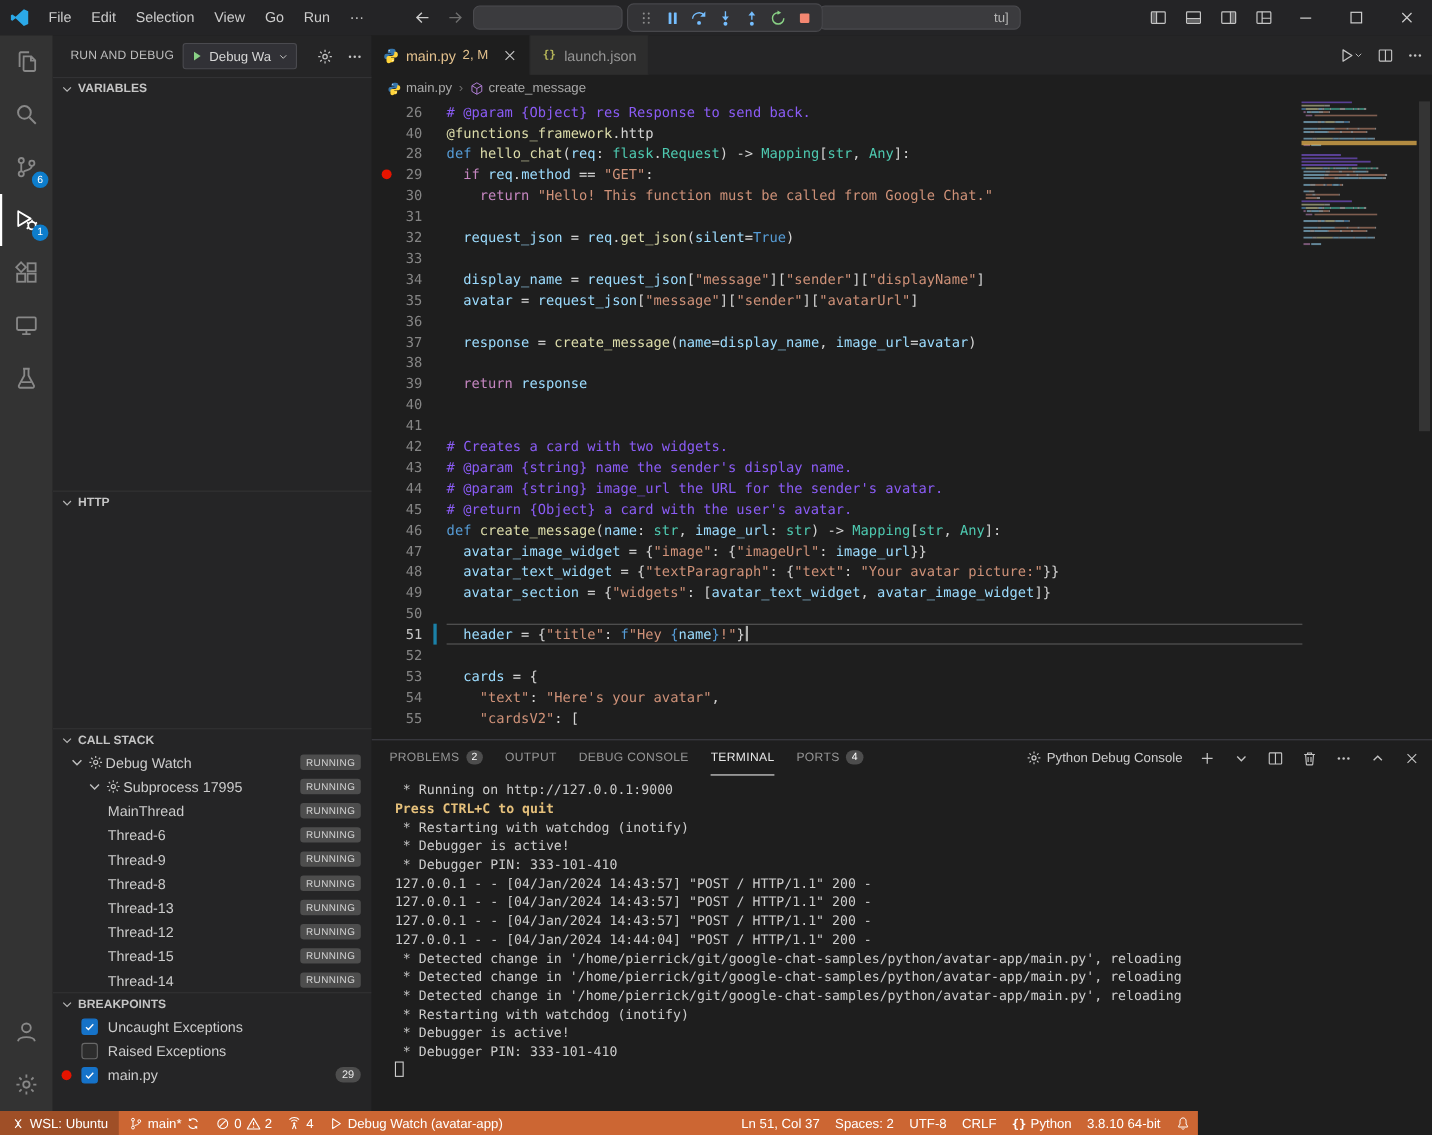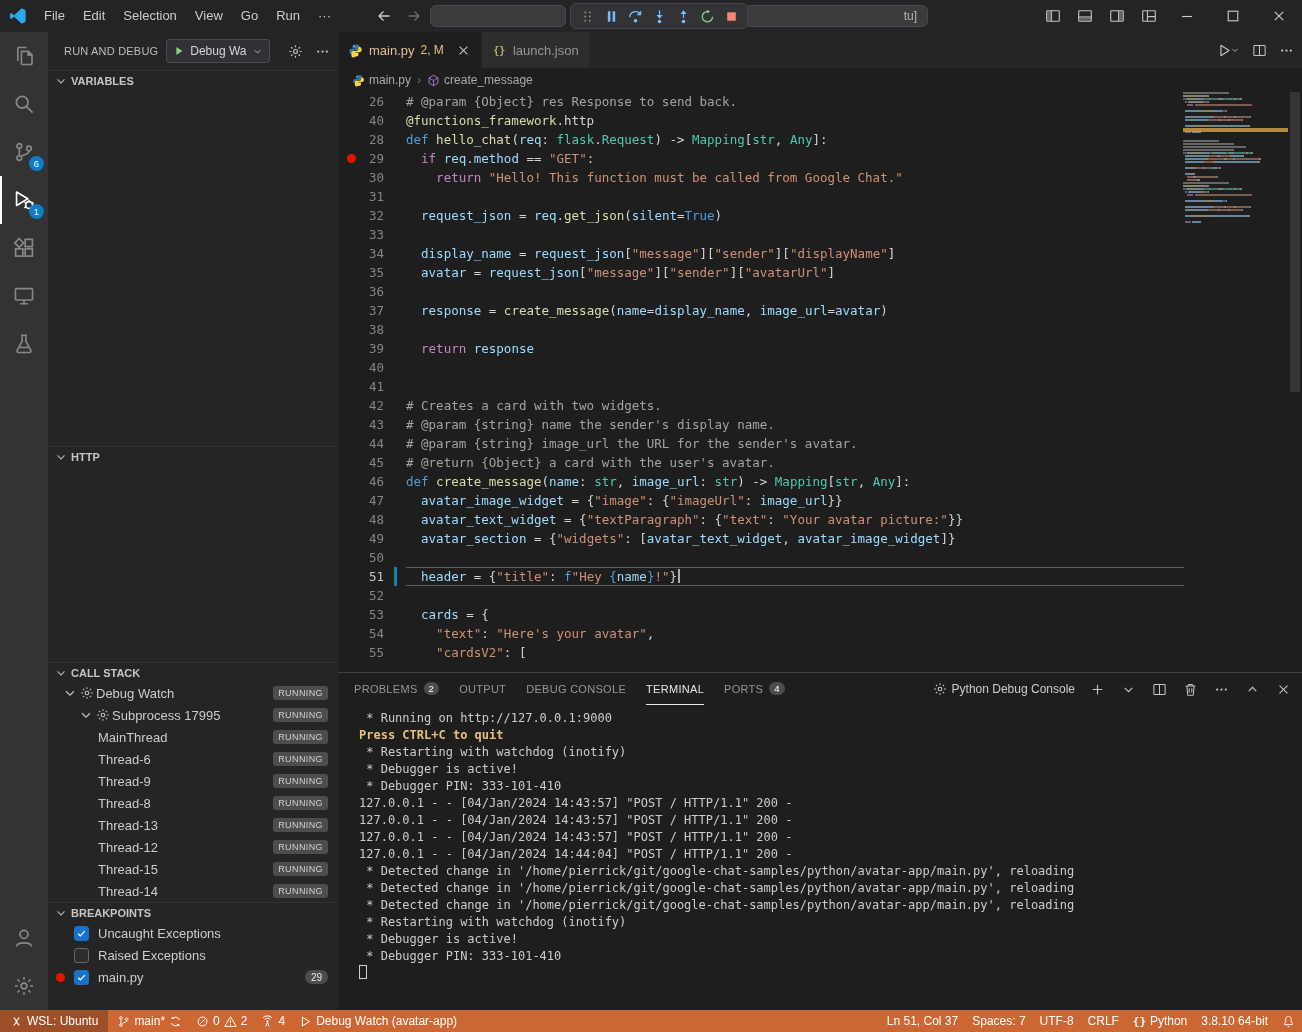--- a/index.html
+++ b/index.html
@@ -86,21 +86,21 @@
   .code-area{position:absolute;top:60px;left:0;width:964px;height:580px;overflow:hidden;cursor:text}
   .cl{height:19px;display:flex;width:846px;position:relative}
   .gut{width:68px;flex:none;position:relative;font-family:"DejaVu Sans Mono",monospace;font-size:12.5px;color:#858585}
   .ln{position:absolute;right:22px;top:0;line-height:19px}
   .cl.cur .ln{color:#c6c6c6}
   .bp{position:absolute;left:9px;top:5px;width:9px;height:9px;background:#e51400;border-radius:50%}
   .modbar{position:absolute;left:56px;top:0;width:3px;height:19px;background:#1b81a8}
   .ctext{font-family:"DejaVu Sans Mono",monospace;font-size:12.5px;line-height:19px;white-space:pre;color:#d4d4d4}
   .cl.cur::before{content:'';position:absolute;left:68px;right:0;top:0;bottom:0;border-top:1px solid rgba(200,200,200,.38);border-bottom:1px solid rgba(200,200,200,.38);pointer-events:none}
   .caret{display:inline-block;width:1.5px;height:14px;background:#aeafad;vertical-align:-2px;margin-left:1px}
-  .tk-c{color:#a3a3a3}.tk-k{color:#569cd6}.tk-kc{color:#c586c0}.tk-fn{color:#dcdcaa}
+  .tk-c{color:#8b5cf6}.tk-k{color:#569cd6}.tk-kc{color:#c586c0}.tk-fn{color:#dcdcaa}
   .tk-v{color:#9cdcfe}.tk-s{color:#ce9178}.tk-t{color:#4ec9b0}.tk-d{color:#d4d4d4}
   .tk-dec{color:#dcdcaa}.tk-fsb{color:#569cd6}
 
   
   .minimap{position:absolute;top:0;right:14px;width:105px;height:580px;overflow:hidden}
   .mrow{height:2px;margin-bottom:1px;white-space:nowrap;font-size:0;overflow:hidden}
   .ms{display:inline-block;height:2px;background:currentColor;opacity:.55}
   .ms.sp{background:transparent}
   .mm-band{position:absolute;left:0;right:0;top:36px;height:4px;background:rgba(215,166,74,.8)}
   .vscroll{position:absolute;right:0;top:0;width:14px;height:580px}
@@ -116,21 +116,21 @@
   .console-label{display:flex;align-items:center;gap:5px;color:#cccccc;font-size:12px;cursor:pointer}
   .console-label .ic{width:14px;height:14px}
   .pa-btn{width:18px;height:18px;display:flex;align-items:center;justify-content:center;cursor:pointer}
   .pa-btn .ic{width:15px;height:15px}
   .terminal{padding:5px 0 0 21px;font-family:"DejaVu Sans Mono",monospace;font-size:12px;line-height:17px;color:#cccccc;cursor:text}
   .tl{white-space:pre}
   .tl.em{color:#e5c07b;font-weight:700}
   .term-caret{display:inline-block;width:8px;height:14px;border:1px solid #cfcfcf;vertical-align:-2px}
 
   
-  .statusbar{position:absolute;left:0;top:1010px;width:1302px;height:22px;background:#cc6633;display:flex;align-items:flex-start;color:#fff;font-size:12px;z-index:30}
+  .statusbar{position:absolute;left:0;top:1010px;width:1089px;height:22px;background:#cc6633;display:flex;align-items:flex-start;color:#fff;font-size:12px;z-index:30}
   .sb-item{display:flex;align-items:center;gap:4px;padding:0 7px;height:22px;cursor:pointer;white-space:nowrap}
   .sb-item .ic{width:13px;height:13px}
   .sb-item.remote{background:rgba(0,0,0,.22);padding:0 10px;margin-right:2px}
   .sb-spacer{flex:1}
 </style>
 </head>
 <body>
 
 <div class="titlebar">
   <span class="ic logo">
@@ -1142,21 +1142,21 @@
         </span>
         <span>Debug Watch (avatar-app)</span>
       </div>
     </div>
   <div class="sb-spacer"></div>
   <div id="sb-right" style="display:flex;height:22px">
       <div class="sb-item">
         <span>Ln 51, Col 37</span>
       </div>
       <div class="sb-item">
-        <span>Spaces: 7</span>
+        <span>Spaces: 2</span>
       </div>
       <div class="sb-item">
         <span>UTF-8</span>
       </div>
       <div class="sb-item">
         <span>CRLF</span>
       </div>
       <div class="sb-item">
         <span class="ic ">
           <b class="txticon">{}</b>

